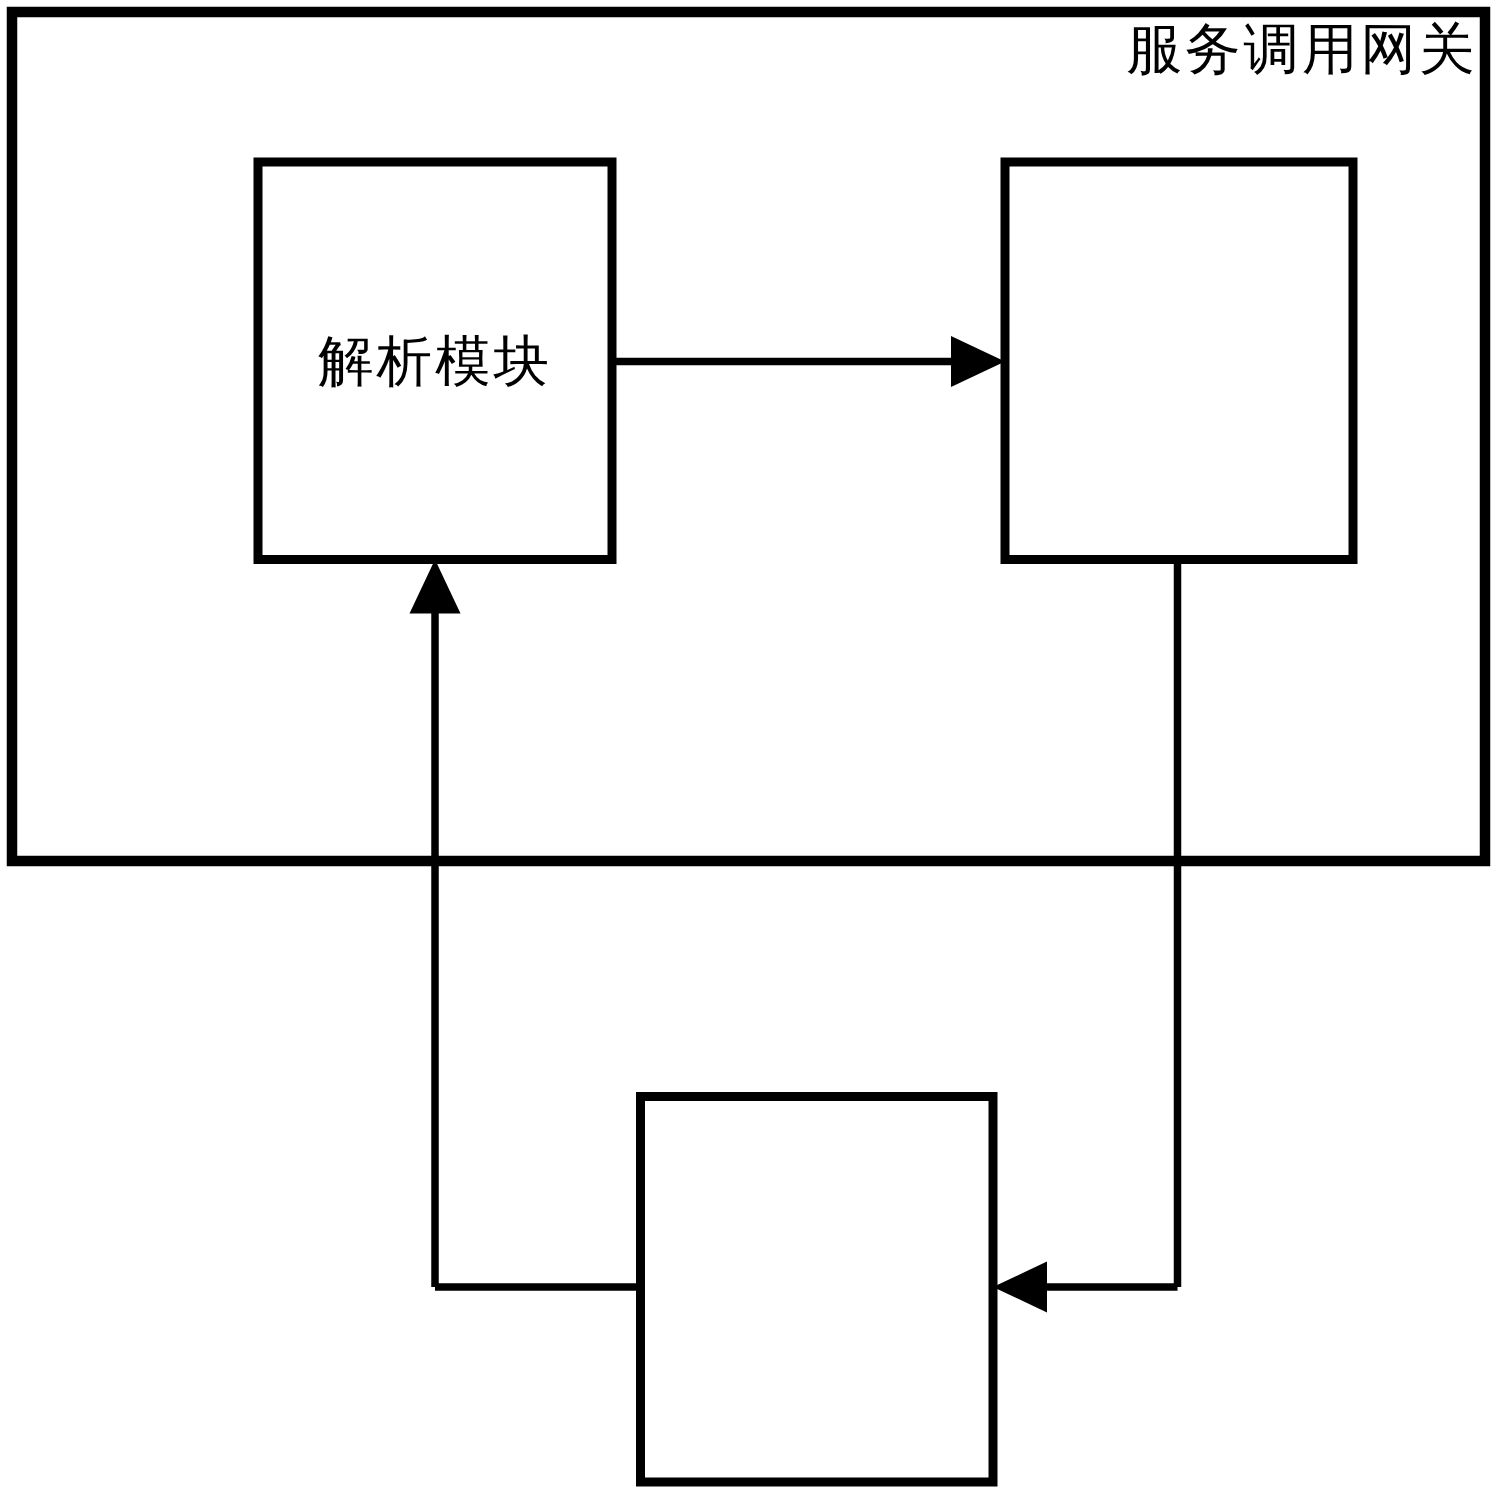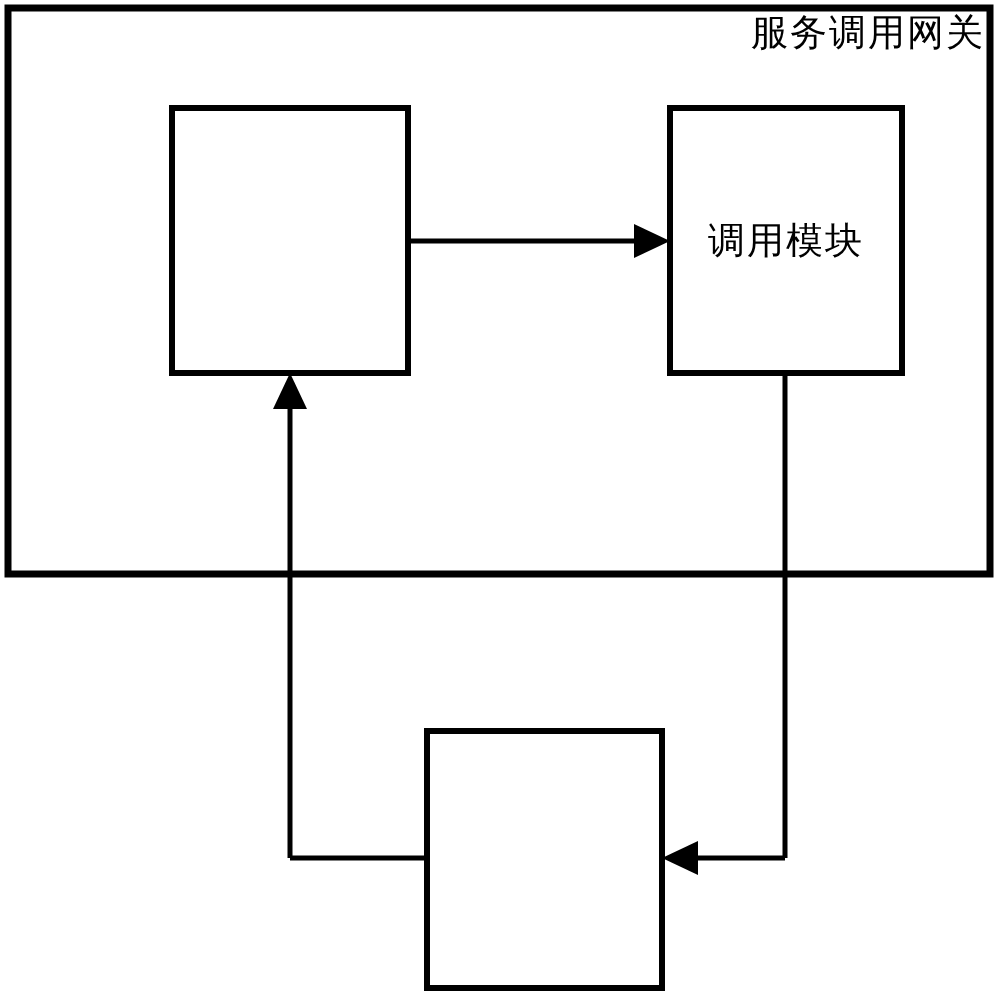--- a/index.html
+++ b/index.html
@@ -107,15 +107,15 @@
     </g>
   </svg>
 
   <div class="gateway-title">服务调用网关</div>
 
   <div class="node-box" id="node-gateway"></div>
   <div class="node-box" id="node-parse-module"></div>
   <div class="node-box" id="node-invoke-module"></div>
   <div class="node-box" id="node-service-caller"></div>
 
-  <div class="node-label" id="label-invoke-module">调用模块</div>
+  <div class="node-label" id="label-parse-module">解析模块</div>
 
 </div>
 
 </body></html>

